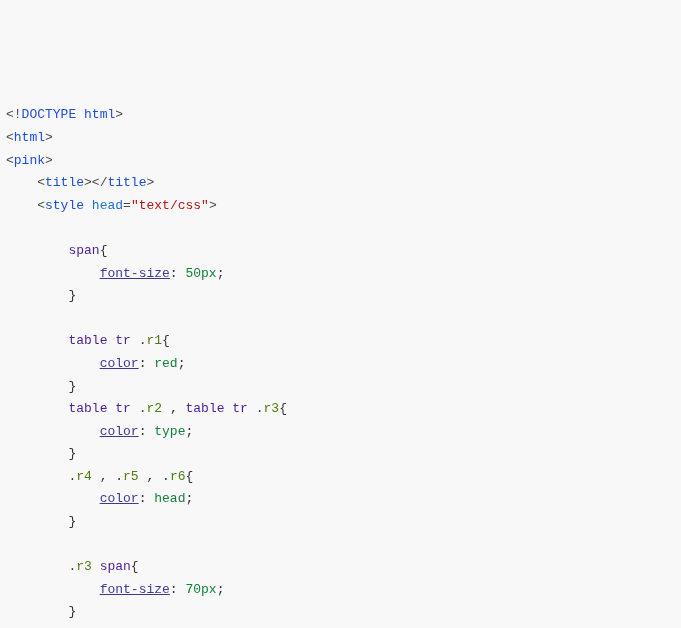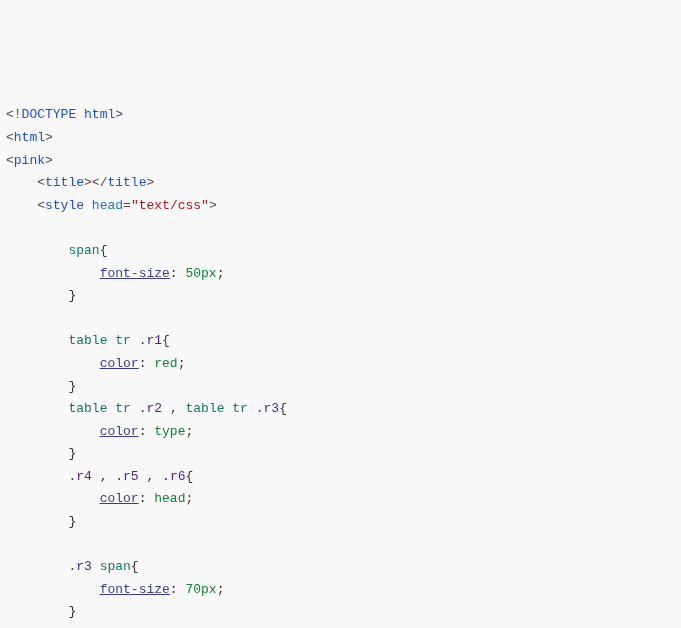--- a/index.html
+++ b/index.html
@@ -12,22 +12,22 @@
     color: #333;
     white-space: pre;
   }
   .code-block {
     display: block;
   }
   .t  { color: #1d4ed8; }  
   .p  { color: #4a4a4a; }  
   .an { color: #1e6fd4; }  
   .av { color: #b31515; }  
-  .sel{ color: #0f766e; }  
-  .cls{ color: #4c1d95; }  
+  .sel{ color: #4c1d95; }  
+  .cls{ color: #4d7c0f; }  
   .pr { color: #3b3b95; text-decoration: underline; }  
   .kw { color: #15803d; }  
   .br { color: #333;     } 
 </style>
 </head>
 <body>
 
 
 
 <div class="code-block"><span><span class="p">&lt;!</span><span class="t">DOCTYPE</span><span class="p"> </span><span class="t">html</span><span class="p">&gt;</span></span>

